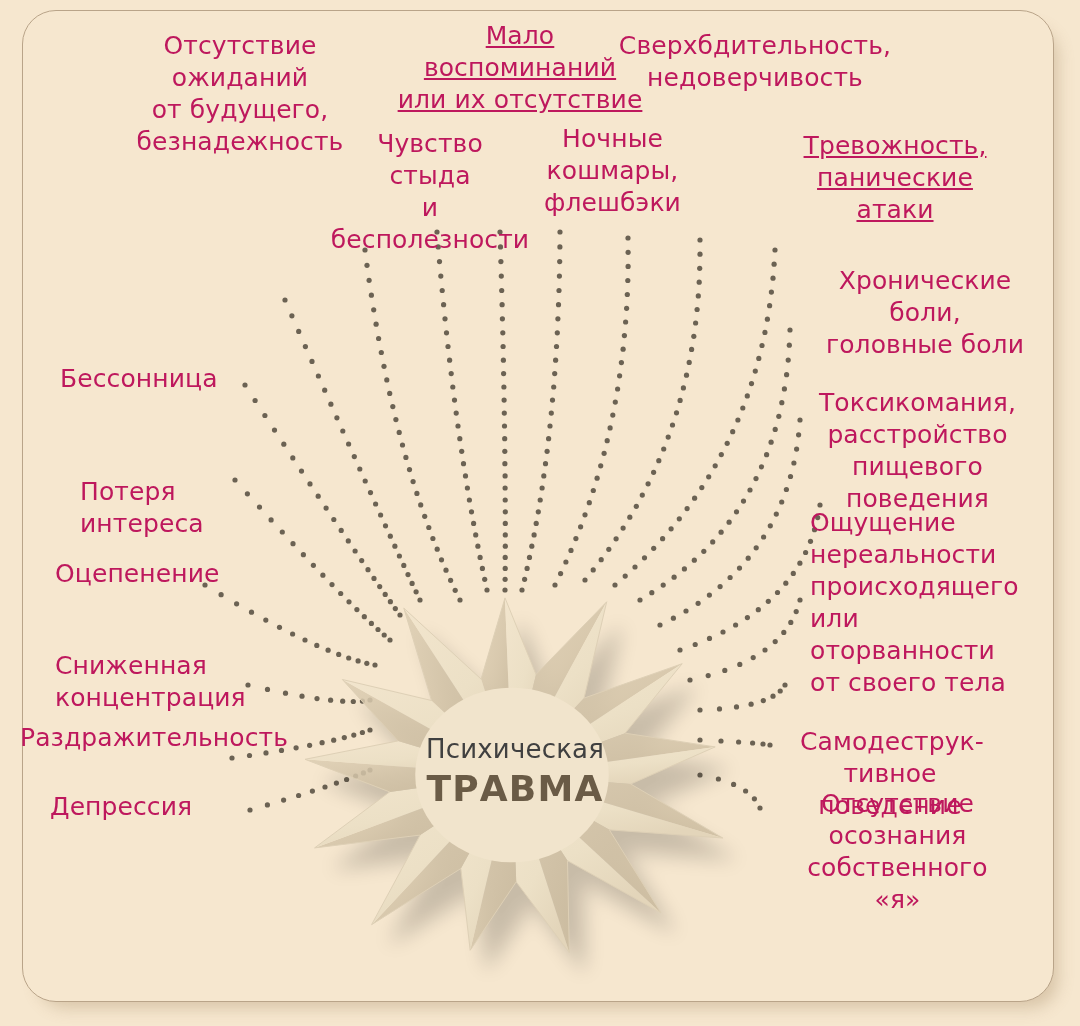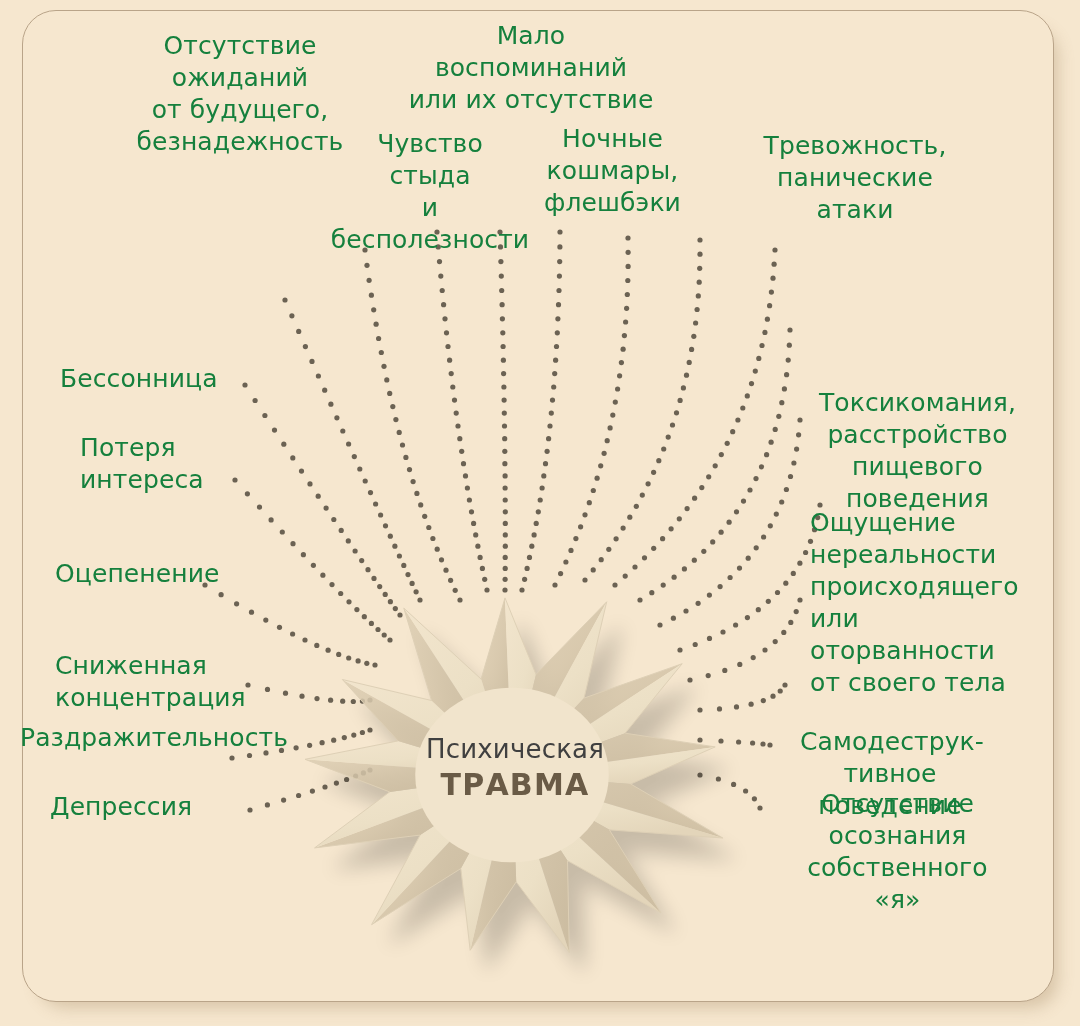--- a/index.html
+++ b/index.html
@@ -57,21 +57,21 @@
     position: absolute;
     left: 0;
     top: 0;
     width: 1080px;
     height: 1026px;
     pointer-events: none;
   }
 
   .label {
     position: absolute;
-    color: #15803d;
+    color: #be185d;
     font-size: 25px;
     line-height: 1.28;
     letter-spacing: 0.1px;
     white-space: pre-line;
   }
   .la-right  { text-align: left; }
   .la-center { text-align: center; }
 
   #center-text {
     position: absolute;
@@ -83,21 +83,21 @@
   }
   #center-text .ct-sub {
     display: block;
     font-size: 26px;
     color: #404040;
     letter-spacing: 0.2px;
     line-height: 1.1;
   }
   #center-text .ct-main {
     display: block;
-    font-size: 30px;
+    font-size: 36px;
     font-weight: bold;
     color: #6a5b46;
     letter-spacing: 1.2px;
     line-height: 1.15;
     margin-top: 4px;
   }
 </style>
 </head>
 <body>
 
@@ -568,51 +568,56 @@
           <path d="M 305.0064656678925,759.3099591926054 L 398.0404814355062,740.9204990501888 L 512,775 Z" fill="url(#gFace)"></path>
           <path d="M 398.0404814355062,740.9204990501888 L 342.3592291970032,679.4724882469499 L 512,775 Z" fill="url(#gShade)" opacity="0.85"></path>
           <path d="M 342.3592291970032,679.4724882469499 L 431.52955346707137,700.4778733181735 L 512,775 Z" fill="url(#gFace)"></path>
           <path d="M 431.52955346707137,700.4778733181735 L 403.8371110775459,608.07376735808 L 512,775 Z" fill="url(#gShade)" opacity="0.85"></path>
           <path d="M 403.8371110775459,608.07376735808 L 481.06830010114635,679.1018477156374 L 512,775 Z" fill="url(#gFace)"></path>
           <ellipse cx="512" cy="775" rx="96.75999999999999" ry="87.32" fill="#f1e4cc"></ellipse>
           <path d="M 505.0,597.9 L 536.0,674.4 L 606.7,601.8 L 584.1,698.1 L 682.2,663.7 L 625.2,733.2 L 715.2,746.9 L 630.7,784.0 L 722.8,838.0 L 609.4,829.9 L 661.0,912.9 L 567.5,860.7 L 569.3,952.7 L 516.2,881.9 L 470.2,950.3 L 460.8,868.6 L 371.6,924.6 L 420.1,835.1 L 314.6,847.9 L 389.6,791.9 L 305.0,759.3 L 398.0,740.9 L 342.4,679.5 L 431.5,700.5 L 403.8,608.1 L 481.1,679.1 Z" fill="none" stroke="#ded0b6" stroke-width="1"></path>
         </g>
     </svg>
 
-    <div class="label la-center" style="left:406px; top:20px; width:250px;">Мало
+    <div class="label la-center" style="left:395px; top:20px; width:250px;text-decoration:underline;">Мало
 воспоминаний
 или их отсутствие</div>
 
+    <div class="label la-center" style="left:610px; top:30px; width:290px;">Сверхбдительность,
+недоверчивость</div>
 
     <div class="label la-center" style="left:130px; top:30px; width:220px;">Отсутствие
 ожиданий
 от будущего,
 безнадежность</div>
 
     <div class="label la-center" style="left:320px; top:128px; width:220px;">Чувство
 стыда
 и бесполезности</div>
 
     <div class="label la-center" style="left:525px; top:123px; width:175px;">Ночные
 кошмары,
 флешбэки</div>
 
-    <div class="label la-center" style="left:755px; top:130px; width:200px;">Тревожность,
+    <div class="label la-center" style="left:795px; top:130px; width:200px;text-decoration:underline;">Тревожность,
 панические
 атаки</div>
 
 
+    <div class="label la-center" style="left:810px; top:265px; width:230px;">Хронические
+боли,
+головные боли</div>
 
     <div class="label la-right" style="left:60px; top:363px; width:205px;">Бессонница</div>
 
     <div class="label la-center" style="left:790px; top:387px; width:255px;">Токсикомания,
 расстройство
 пищевого поведения</div>
 
-    <div class="label la-right" style="left:80px; top:432px; width:170px;">Потеря
+    <div class="label la-right" style="left:80px; top:476px; width:170px;">Потеря
 интереса</div>
 
     <div class="label la-right" style="left:810px; top:507px; width:233px;">Ощущение
 нереальности
 происходящего
 или оторванности
 от своего тела</div>
 
     <div class="label la-right" style="left:55px; top:558px; width:175px;">Оцепенение</div>
 

